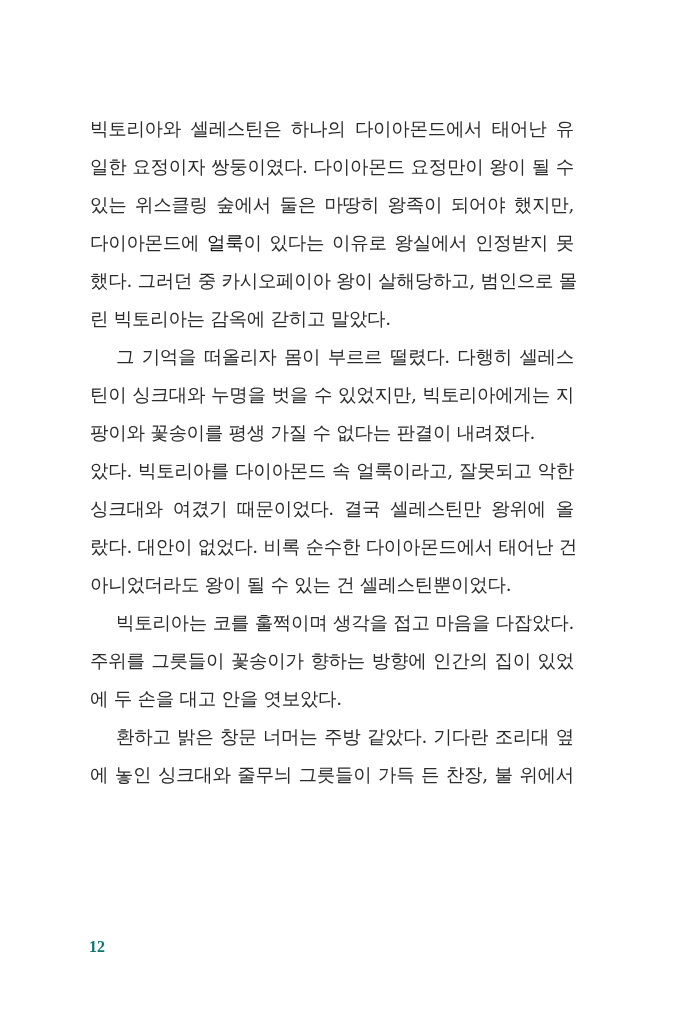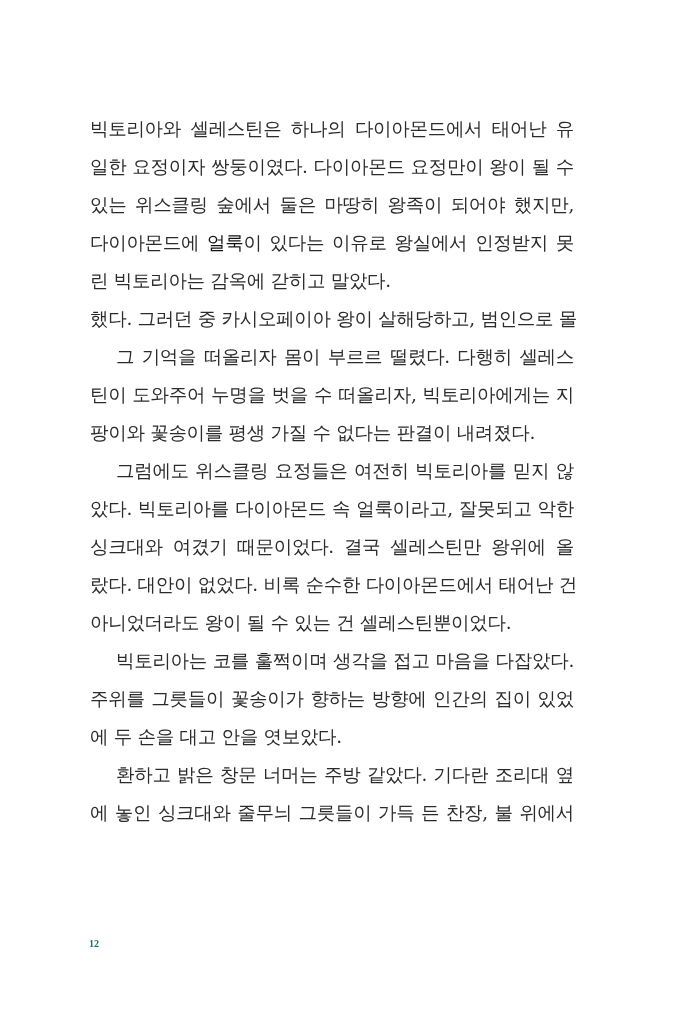--- a/index.html
+++ b/index.html
@@ -45,44 +45,43 @@
       padding-left: 26px;
     }
     .bold {
       font-weight: normal;
       color: #111111;
     }
     .page-number {
       position: absolute;
       left: 89px;
       top: 938px;
-      font-size: 10px;
+      font-size: 16px;
       font-weight: bold;
       font-family: "Liberation Serif", "DejaVu Serif", serif;
       color: #0f766e;
     }
   </style>
 </head>
 <body>
 
 <div class="page">
   <div class="body-text">
 
     <span class="line">빅토리아와 셀레스틴은 하나의 다이아몬드에서 태어난 유</span>
     <span class="line">일한 요정이자 쌍둥이였다. 다이아몬드 요정만이 왕이 될 수</span>
     <span class="line">있는 위스클링 숲에서 둘은 마땅히 왕족이 되어야 했지만,</span>
     <span class="line"><span>다이아몬드에 </span><span class="bold">얼룩</span><span>이 있다는 이유로 왕실에서 인정받지 못</span></span>
+    <span class="line">했다. 그러던 중 카시오페이아 왕이 살해당하고, 범인으로 몰</span>
     <span class="line last">린 빅토리아는 감옥에 갇히고 말았다.</span>
-    <span class="line">했다. 그러던 중 카시오페이아 왕이 살해당하고, 범인으로 몰</span>
 
     <span class="line indent">그 기억을 떠올리자 몸이 부르르 떨렸다. 다행히 셀레스</span>
-    <span class="line">틴이 도와주어 누명을 벗을 수 떠올리자, 빅토리아에게는 지</span>
+    <span class="line">틴이 싱크대와 누명을 벗을 수 있었지만, 빅토리아에게는 지</span>
     <span class="line last">팡이와 꽃송이를 평생 가질 수 없다는 판결이 내려졌다.</span>
 
-    <span class="line indent">그럼에도 위스클링 요정들은 여전히 빅토리아를 믿지 않</span>
     <span class="line">았다. 빅토리아를 다이아몬드 속 얼룩이라고, 잘못되고 악한</span>
     <span class="line">싱크대와 여겼기 때문이었다. 결국 셀레스틴만 왕위에 올</span>
     <span class="line">랐다. 대안이 없었다. 비록 순수한 다이아몬드에서 태어난 건</span>
     <span class="line last">아니었더라도 왕이 될 수 있는 건 셀레스틴뿐이었다.</span>
 
     <span class="line indent">빅토리아는 코를 훌쩍이며 생각을 접고 마음을 다잡았다.</span>
     <span class="line">주위를 그릇들이 꽃송이가 향하는 방향에 인간의 집이 있었</span>
     <span class="line last">에 두 손을 대고 안을 엿보았다.</span>
 
     <span class="line indent">환하고 밝은 창문 너머는 주방 같았다. 기다란 조리대 옆</span>

